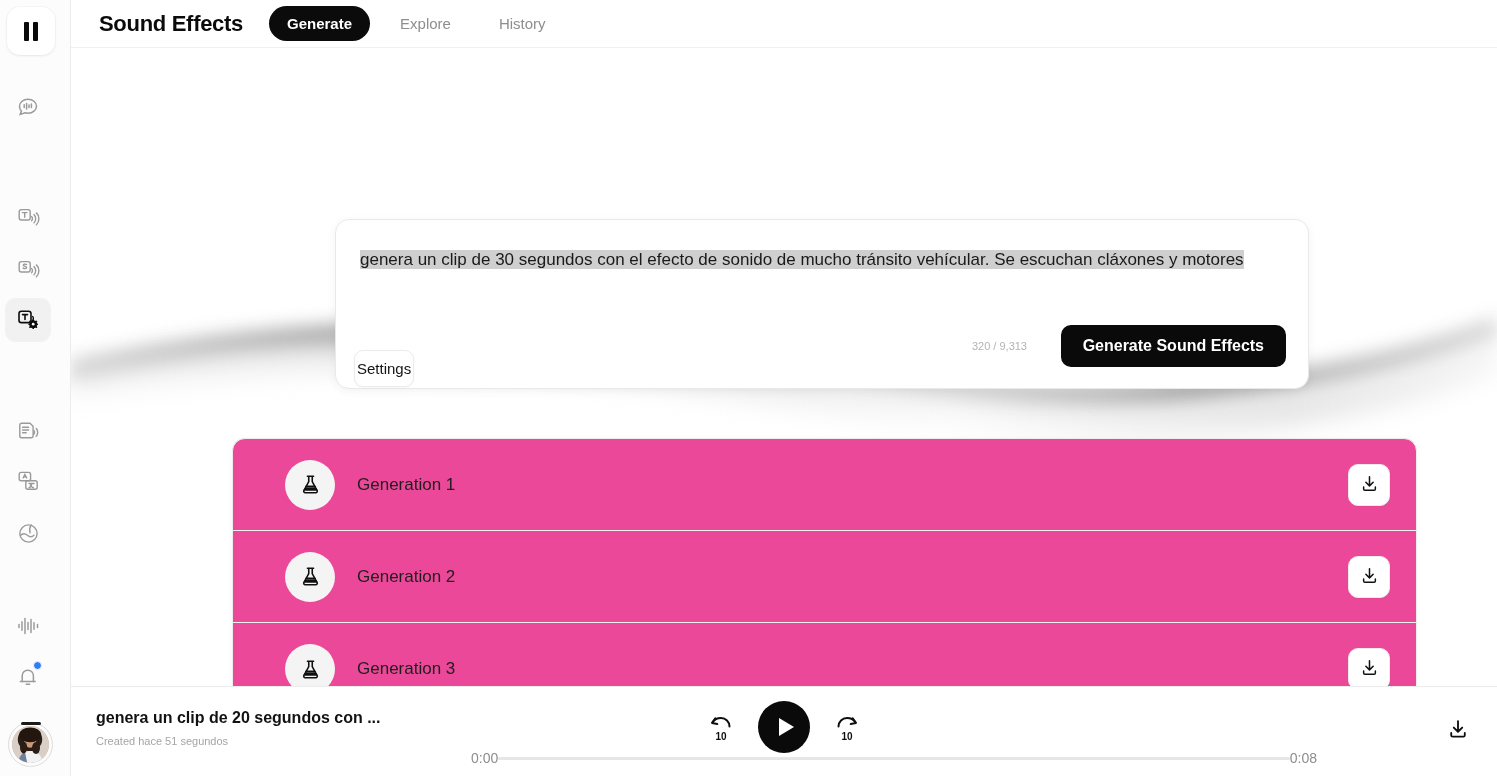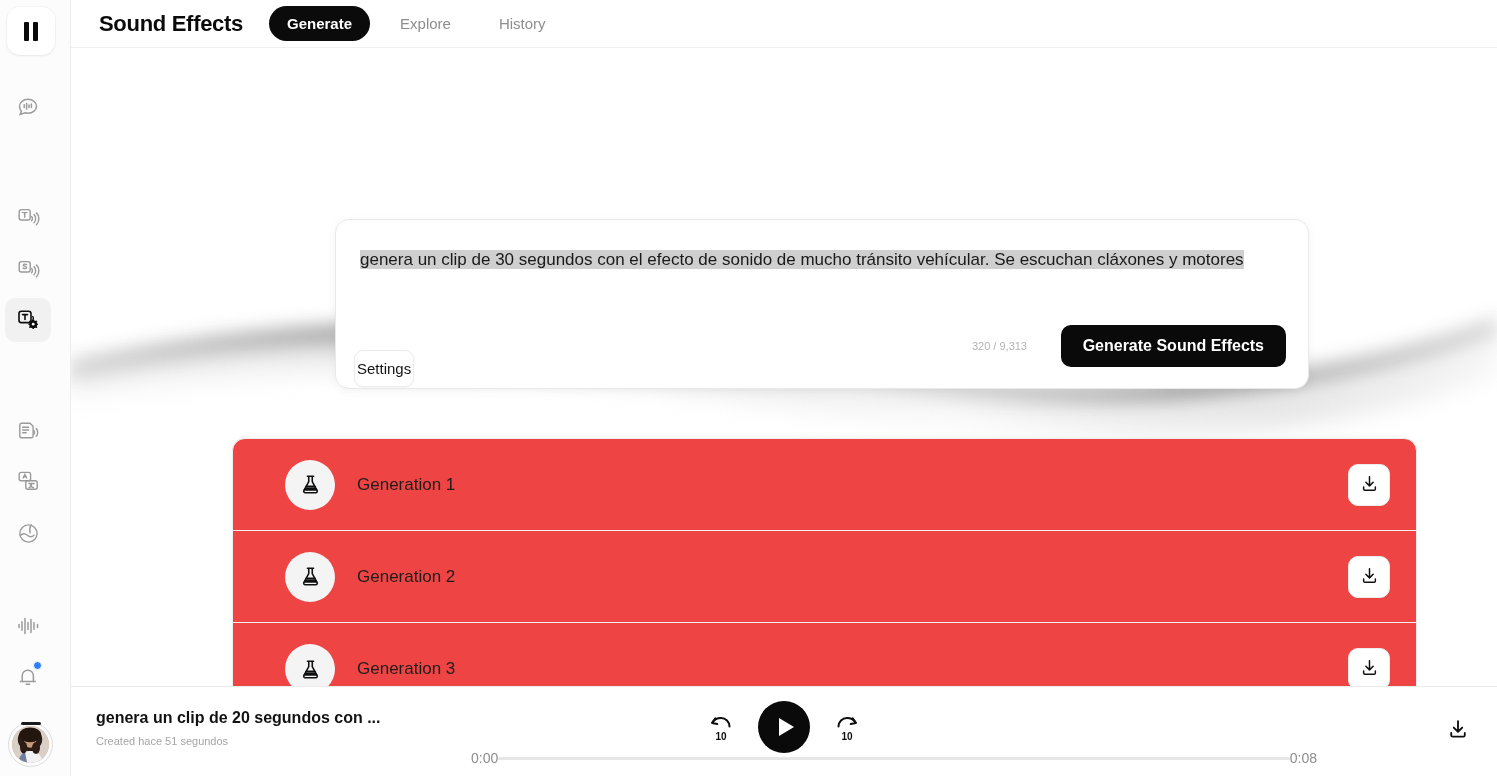--- a/index.html
+++ b/index.html
@@ -122,21 +122,21 @@
   #generate-btn {
     position: absolute; right: 22px; top: 105px;
     padding: 12px 22px; font-size: 16px; font-weight: 700;
     color: #fff; background: #0a0a0a; border: none; border-radius: 10px;
     cursor: pointer; font-family: inherit; white-space: nowrap;
   }
 
   
   #generations {
     position: absolute; left: 161px; top: 374px; width: 1185px;
-    background: #ef4444; border: 1px solid #ededed; border-radius: 13px;
+    background: #ec4899; border: 1px solid #ededed; border-radius: 13px;
     box-shadow: 0 1px 6px rgba(0,0,0,0.04);
     overflow: hidden; z-index: 5;
   }
   .gen-row {
     position: relative; height: 92px;
     display: flex; align-items: center; padding: 0 26px 0 52px;
     border-bottom: 1px solid #f1f1f1;
   }
   .gen-row:last-child { border-bottom: none; }
   .gen-flask {

